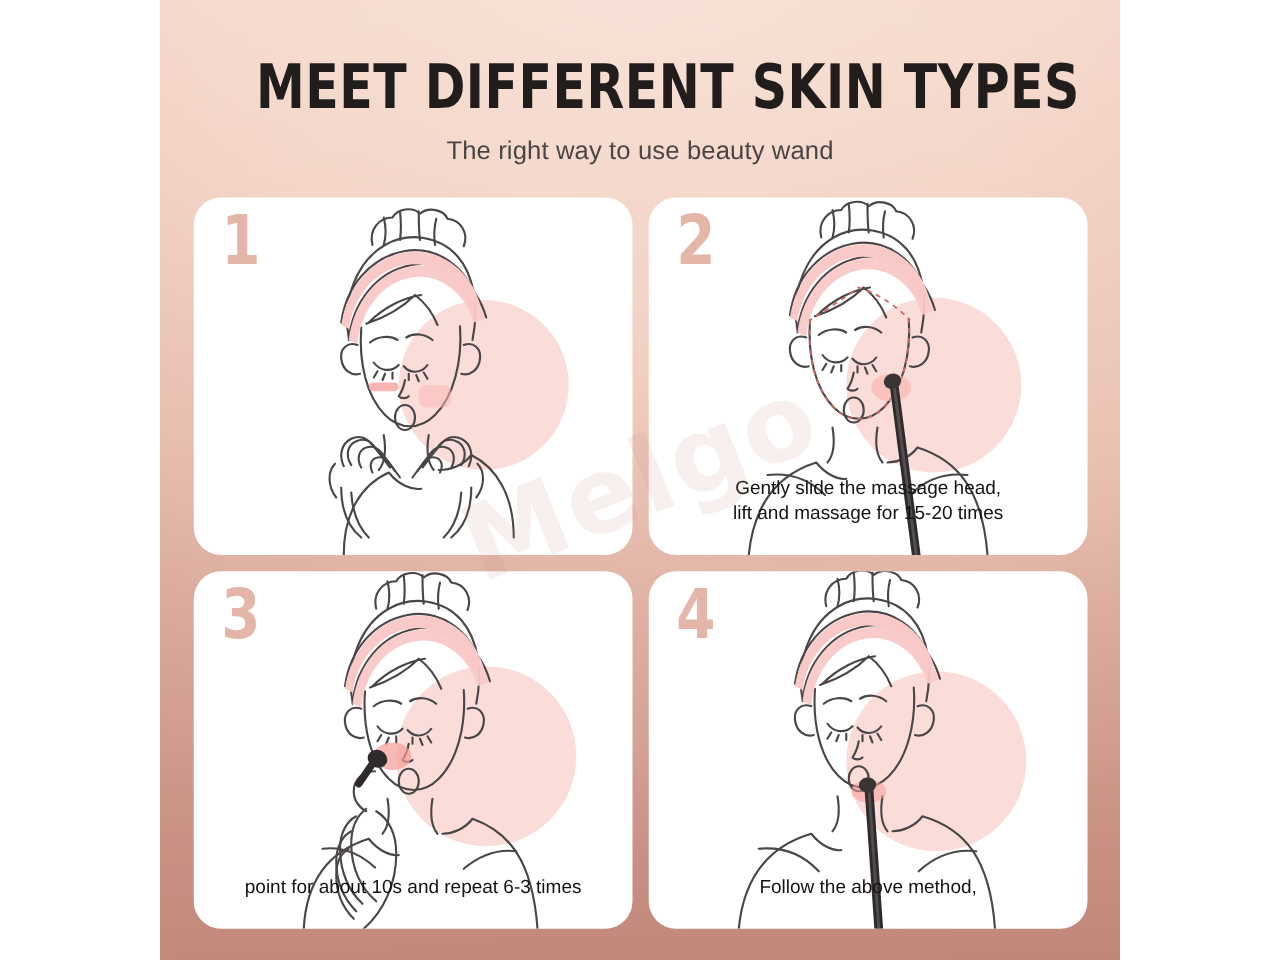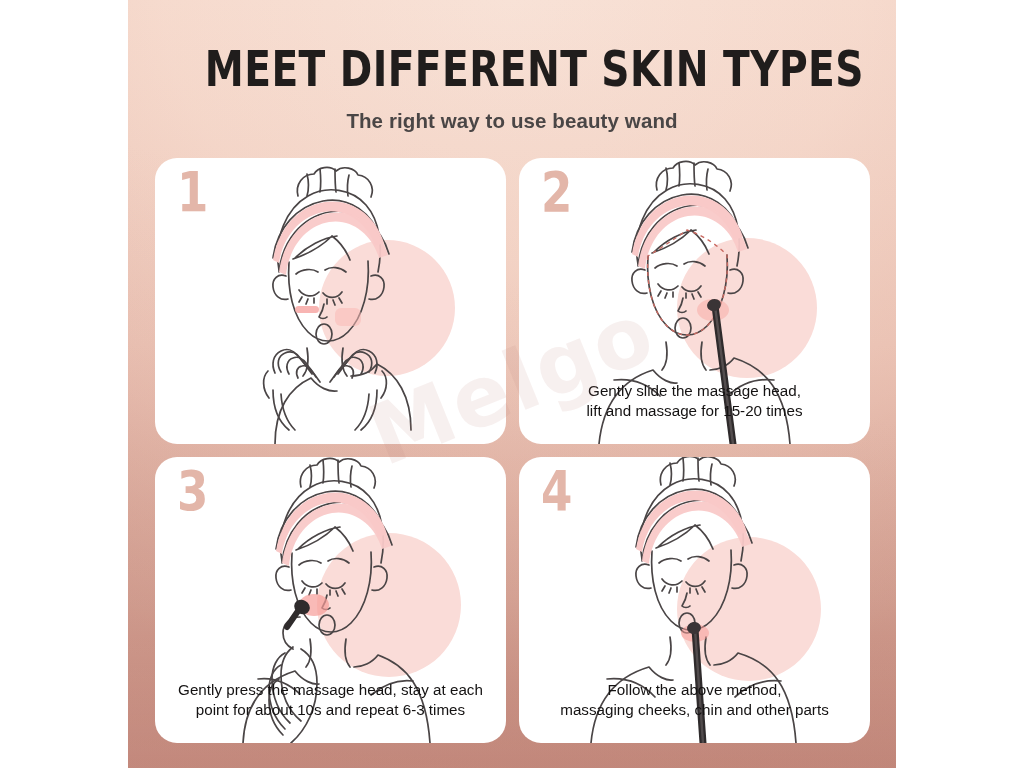--- a/index.html
+++ b/index.html
@@ -67,21 +67,21 @@
     letter-spacing: 0.5px;
     color: #201d1c;
     transform: scaleX(0.80);
     transform-origin: center;
     line-height: 1.05;
     white-space: nowrap;
   }
   .subtitle {
     margin: 14px 0 0 0;
     font-size: 20.5px;
-    font-weight: 700;
+    font-weight: 400;
     color: #4a4646;
     letter-spacing: 0.1px;
   }
 
   
   .grid {
     position: absolute;
     left: 155px; top: 158px;
     width: 715px;
     height: 592px;
@@ -286,21 +286,20 @@
           <ellipse cx="159" cy="148" rx="15" ry="11" fill="#f79d99" opacity="0.7"></ellipse>
 
           <g>
             <ellipse cx="147" cy="150" rx="8" ry="7" transform="rotate(25 147 150)" fill="#2f2b2c"></ellipse>
             <path d="M143 154 L132 170" stroke="#2f2b2c" stroke-width="6" stroke-linecap="round" fill="none"></path>
           </g>
         </svg>
       </div>
       <div class="step-num">3</div>
       <div class="caption">
-        <div>Gently press the massage head, stay at each</div>
         <div>point for about 10s and repeat 6-3 times</div>
       </div>
     </div>
 
     <div class="card">
       <div class="art">
         <svg viewBox="0 0 351 286" xmlns="http://www.w3.org/2000/svg">
           <circle cx="230" cy="152" r="72" fill="#fadcd8"></circle>
           <g fill="none" stroke="#4a4546" stroke-width="1.7" stroke-linecap="round" stroke-linejoin="round">
             <path d="M142 28c-3-12 5-22 16-22 4-7 16-9 22-3 7-6 19-3 22 4 11 1 17 12 13 22"></path>
@@ -330,18 +329,17 @@
           <g>
             <path d="M176 172 L184 286" stroke="#2f2b2c" stroke-width="7" stroke-linecap="round" fill="none"></path>
             <path d="M176 172 L184 286" stroke="#6e6668" stroke-width="2.4" stroke-linecap="round" fill="none" opacity="0.55"></path>
             <ellipse cx="175" cy="171" rx="7" ry="6" transform="rotate(-10 175 171)" fill="#3a3436"></ellipse>
           </g>
         </svg>
       </div>
       <div class="step-num">4</div>
       <div class="caption">
         <div>Follow the above method,</div>
-        <div>massaging cheeks, chin and other parts</div>
       </div>
     </div>
 
   </div>
 </div>
 
 </body></html>

